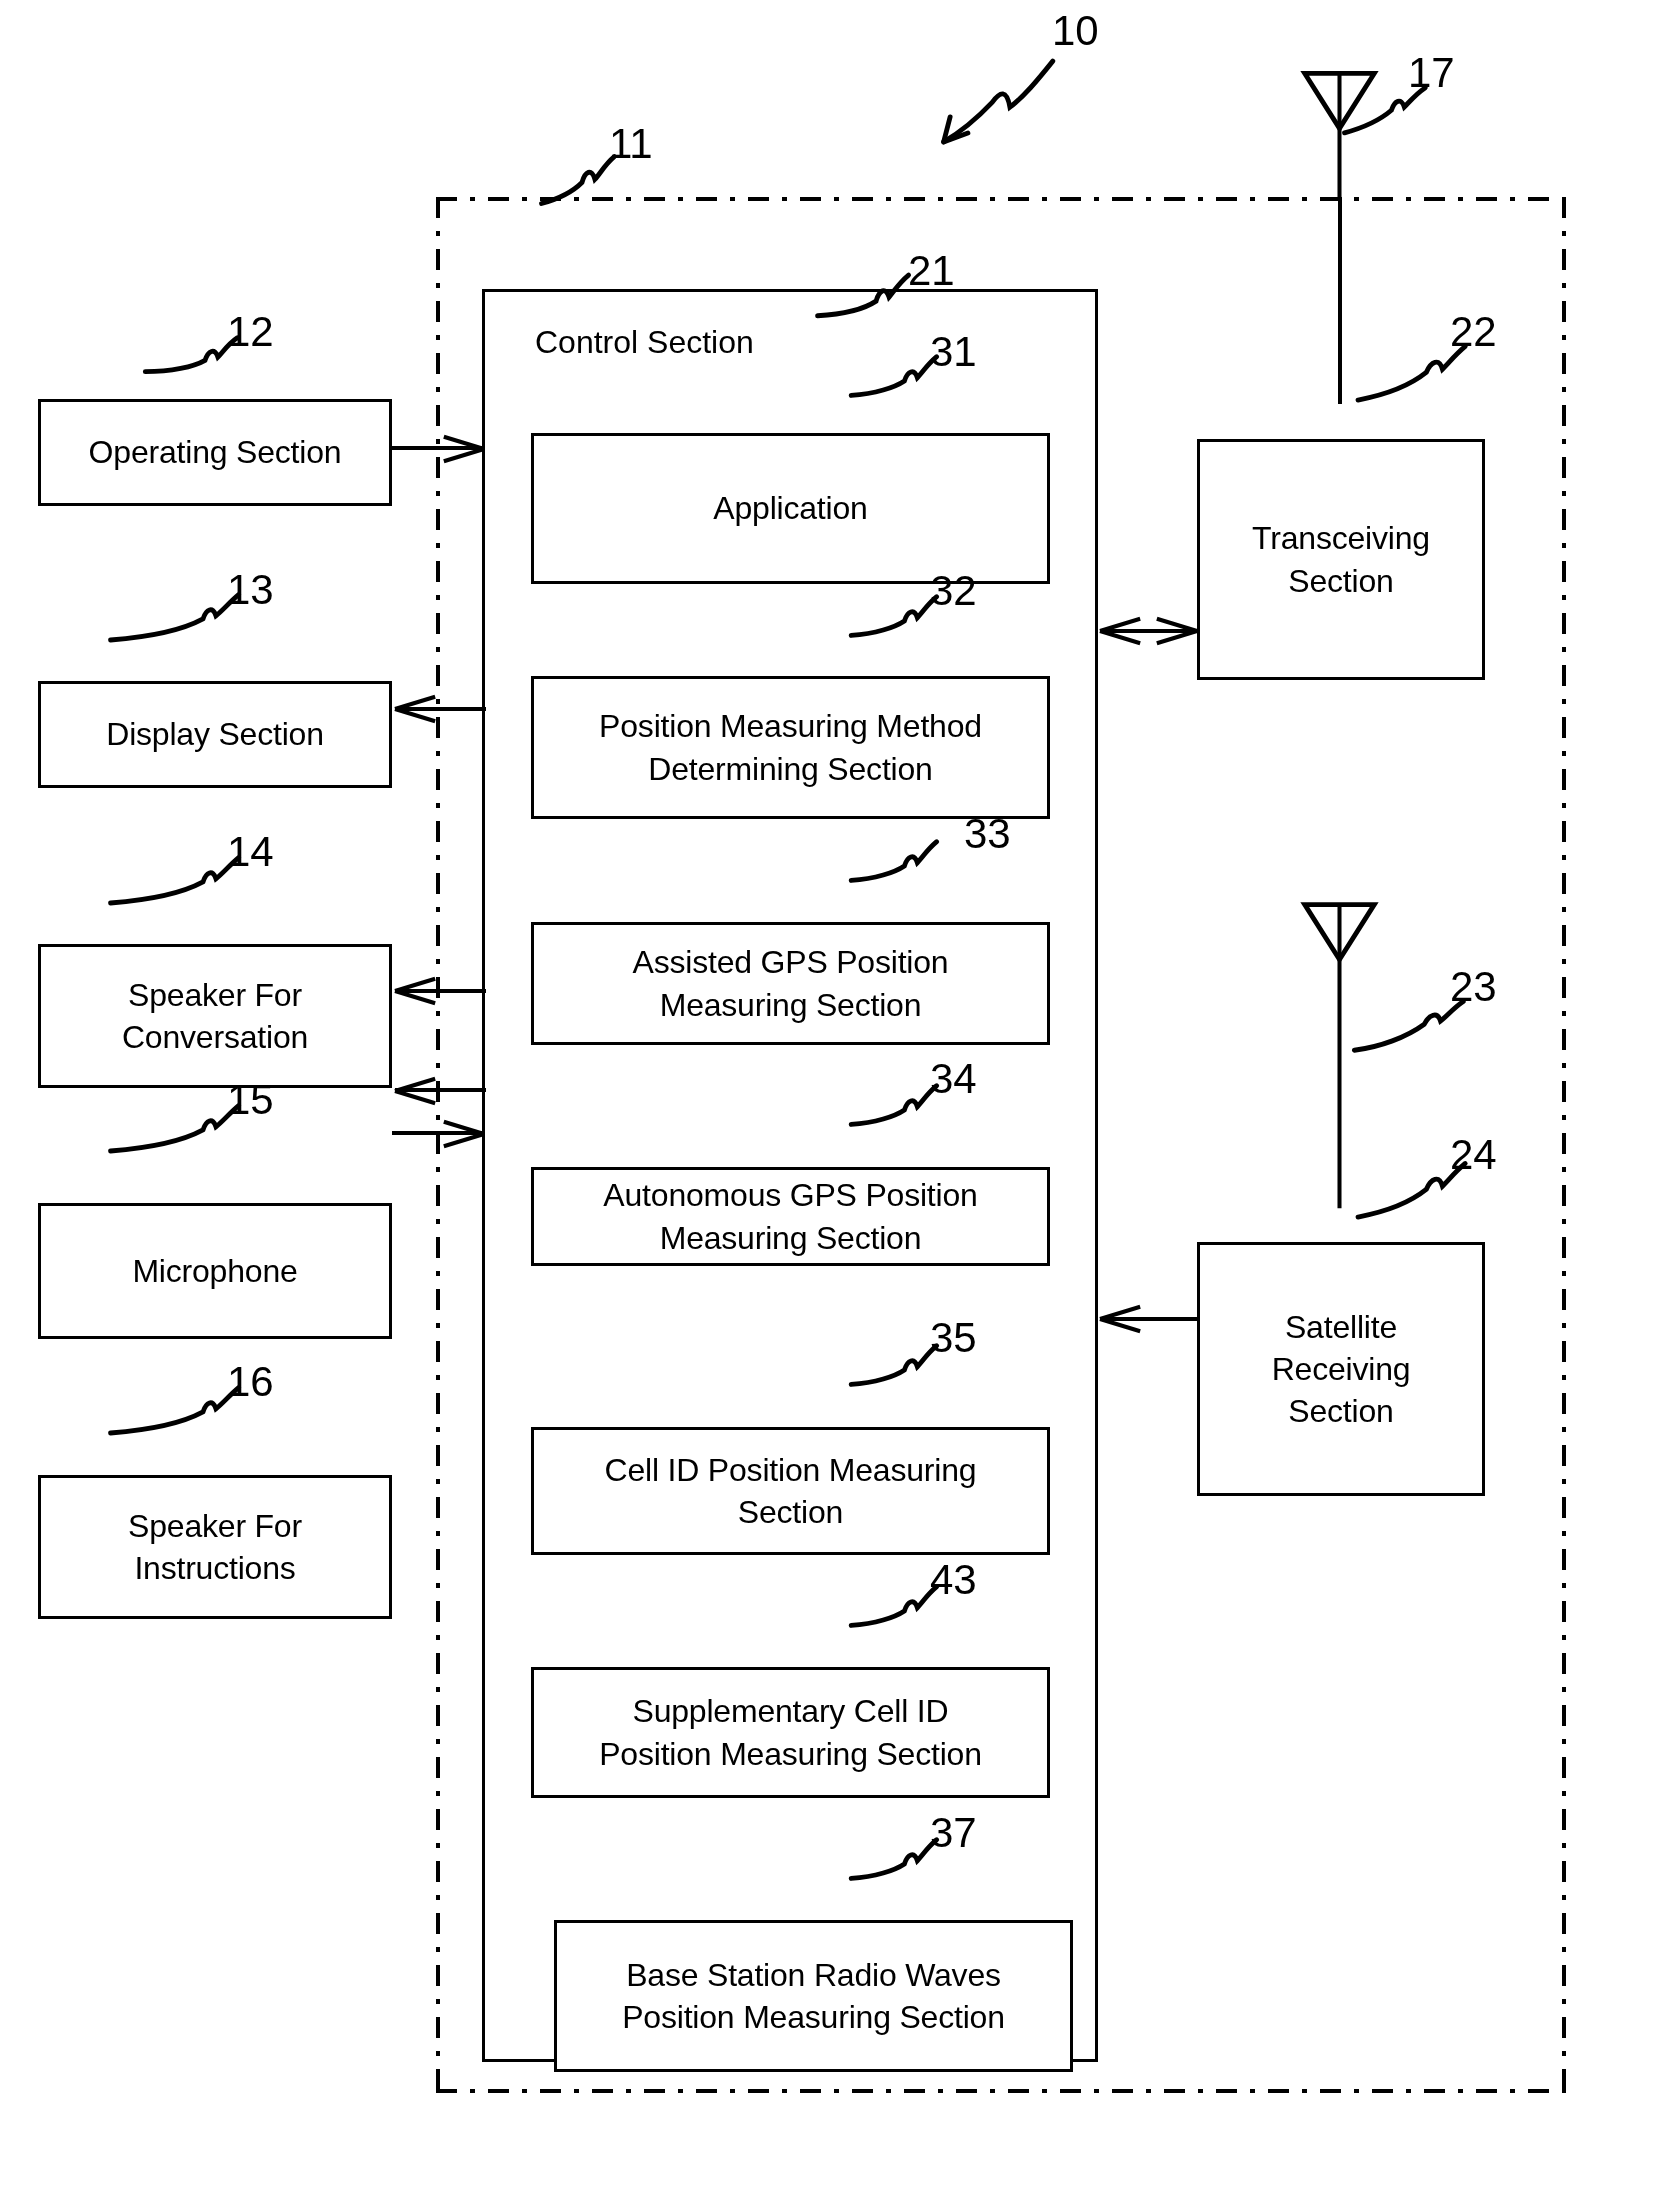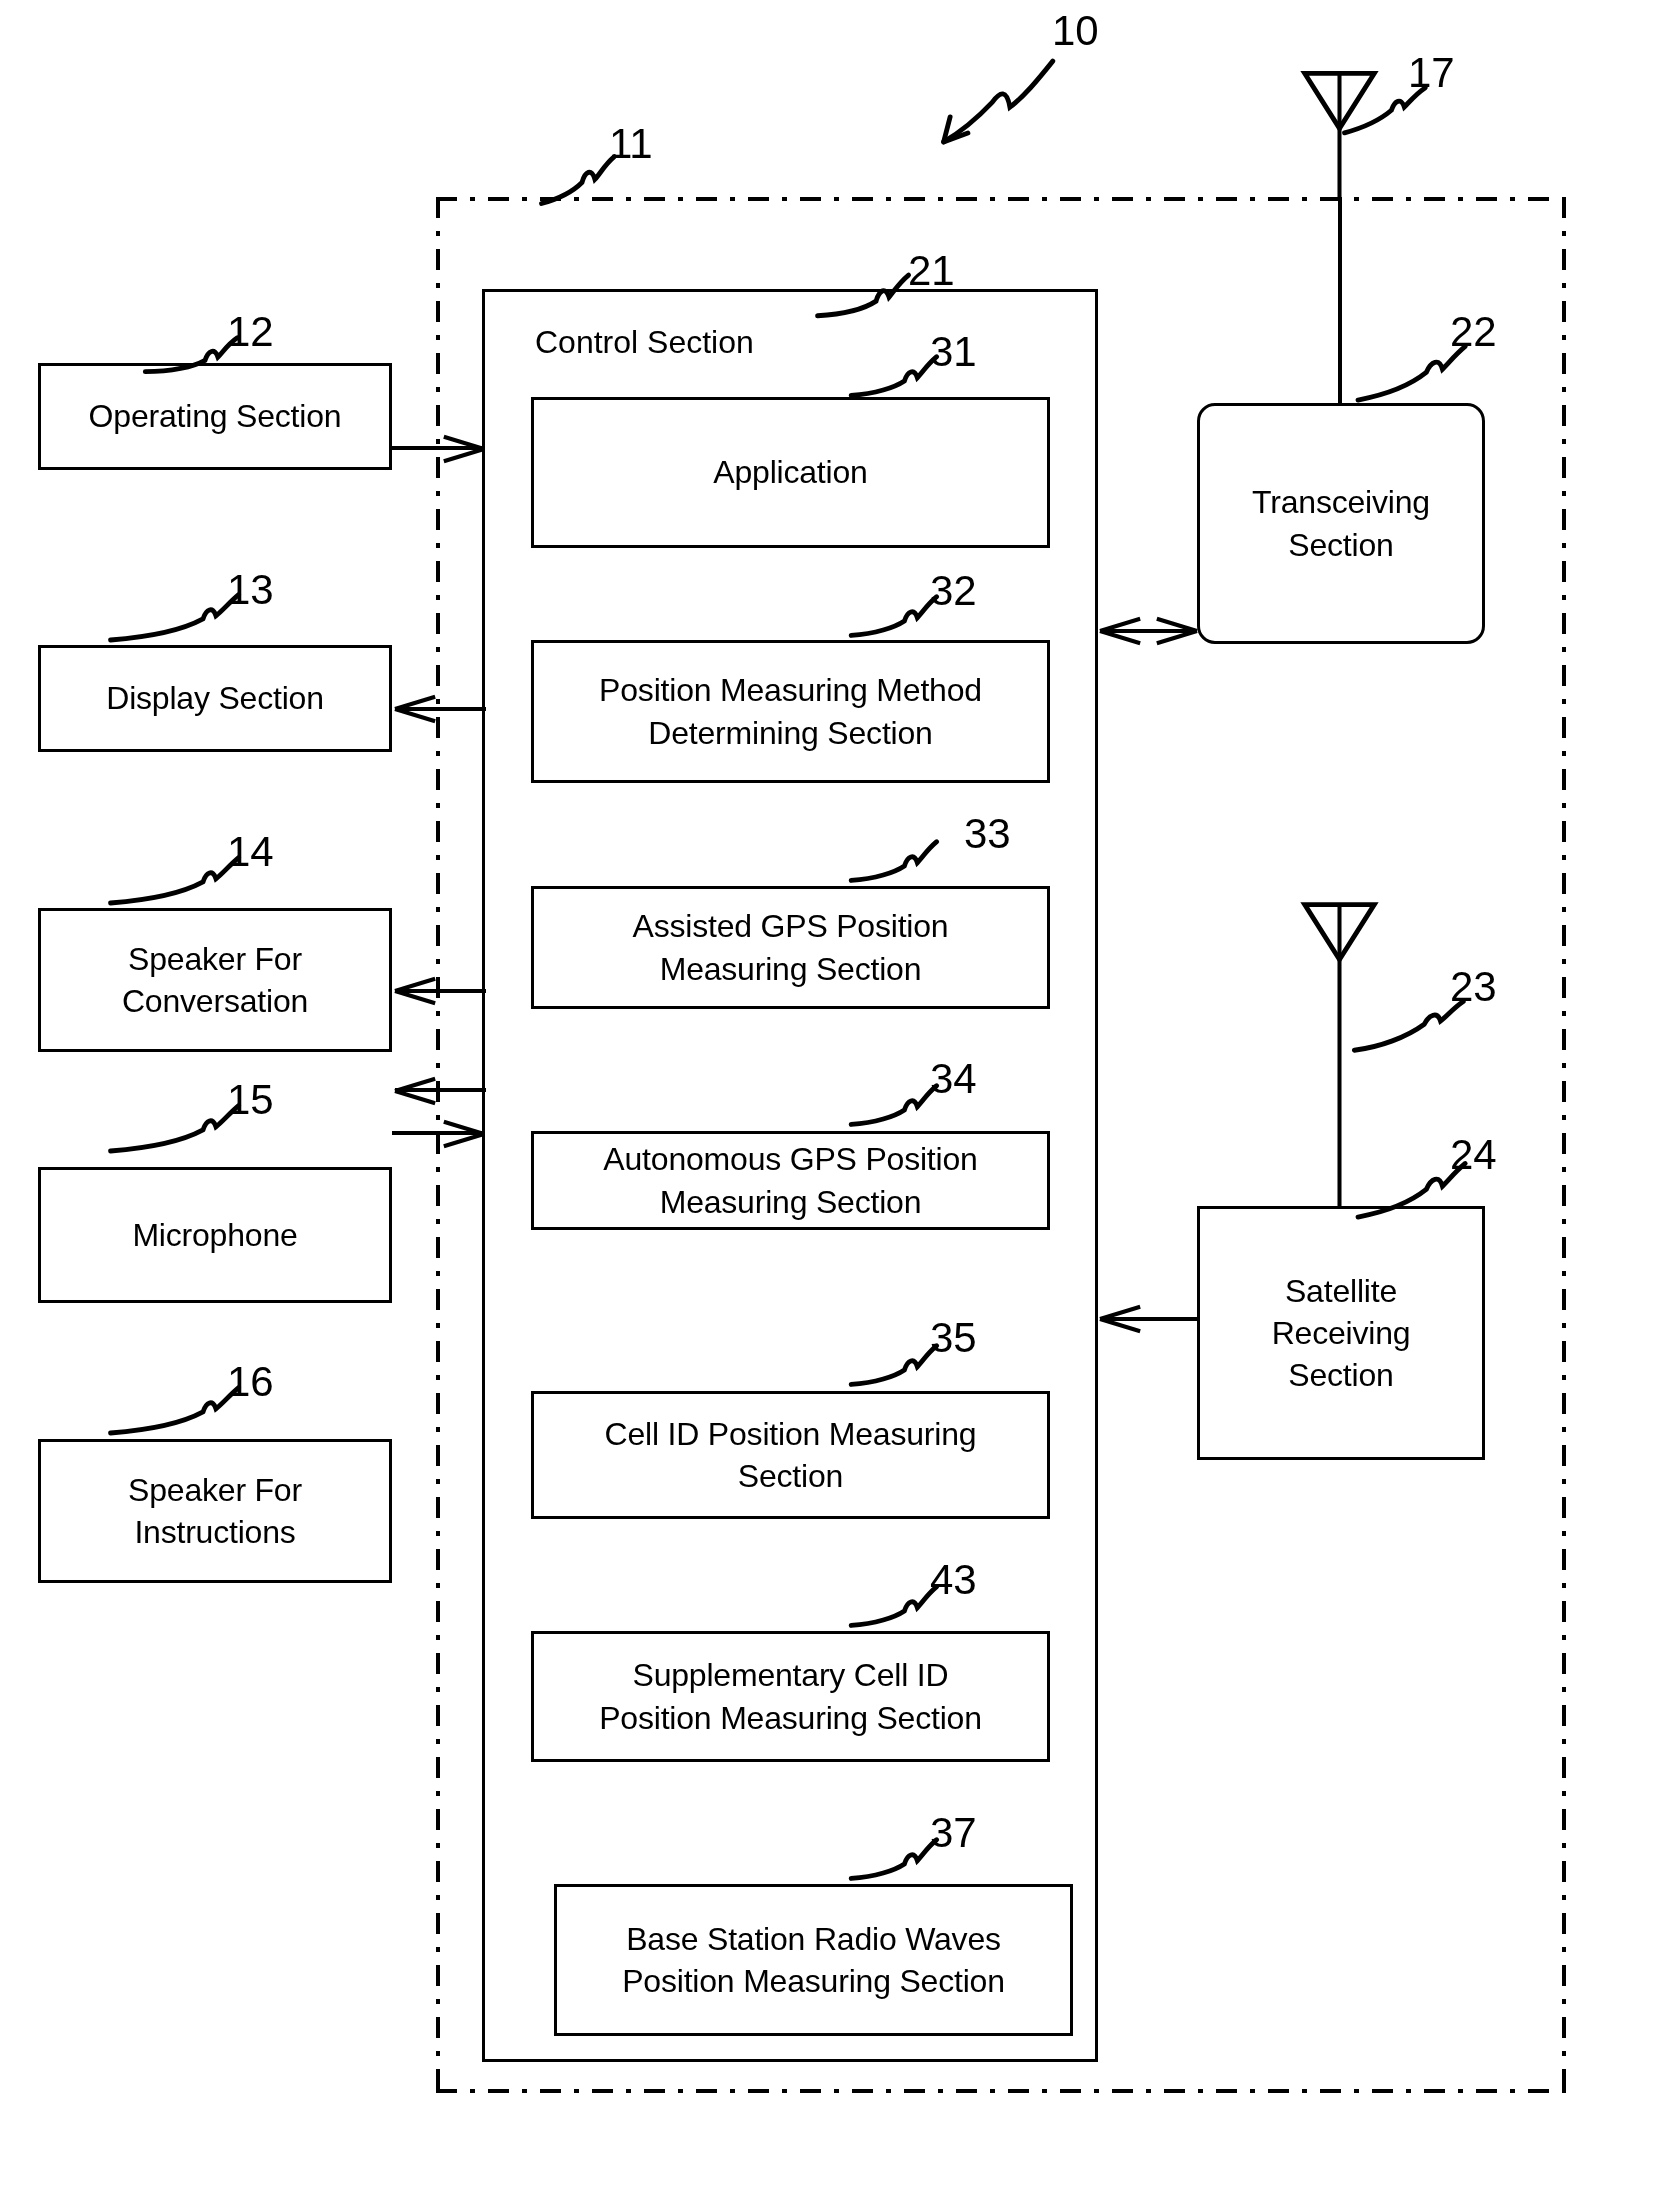--- a/index.html
+++ b/index.html
@@ -27,21 +27,21 @@
     justify-content: center;
     text-align: center;
     color: #000;
     line-height: 1.32;
     letter-spacing: -0.2px;
   }
   .box .txt {
     padding: 0 6.5px;
     white-space: pre-line;
   }
-  .box.t-40 { font-size: 32px; }
+  .box.t-40 { font-size: 32px; margin-top: 36px; }
 
   
   .dashframe {
     position: absolute;
     box-sizing: border-box;
     border: 0;
     background: transparent;
   }
   .dl {
     position: absolute;
@@ -297,21 +297,21 @@
   </div>
   <div class="refnum" style="left:1408px; top:49px;">17</div>
   <div class="leader" style="left:1330px; top:81px;">
     <svg width="105" height="65" viewBox="0 0 130 80">
       <path d="M118 8 C 106 16, 98 26, 92 32 C 88 20, 80 24, 76 36 C 62 48, 40 58, 18 64" fill="none" stroke="#000" stroke-width="6" stroke-linecap="round"></path>
     </svg>
   </div>
 
   <div class="ln v" style="left:1338px; top:197px; height:207px;"></div>
 
-  <div class="box t-40" style="left:1197px; top:403px; width:288px; height:241px;border-radius:18px;">
+  <div class="box t-40" style="left:1197px; top:403px; width:288px; height:241px;">
     <span class="txt">Transceiving
 Section</span>
   </div>
   <div class="refnum" style="left:1450px; top:308px;">22</div>
   <div class="leader" style="left:1345px; top:340px;">
     <svg width="130" height="69" viewBox="0 0 160 85">
       <path d="M148 8 C 136 18, 128 28, 120 36 C 116 22, 106 26, 100 40 C 80 56, 48 68, 16 74" fill="none" stroke="#000" stroke-width="6" stroke-linecap="round"></path>
     </svg>
   </div>
 

